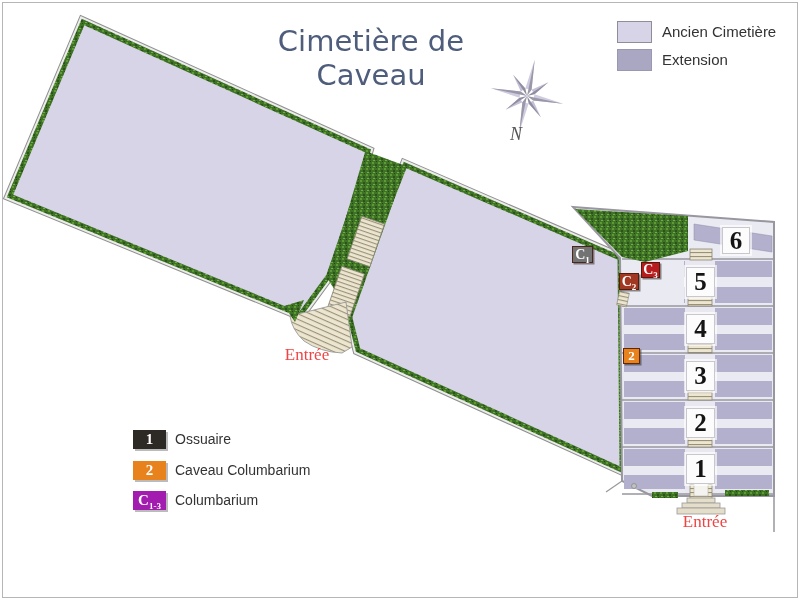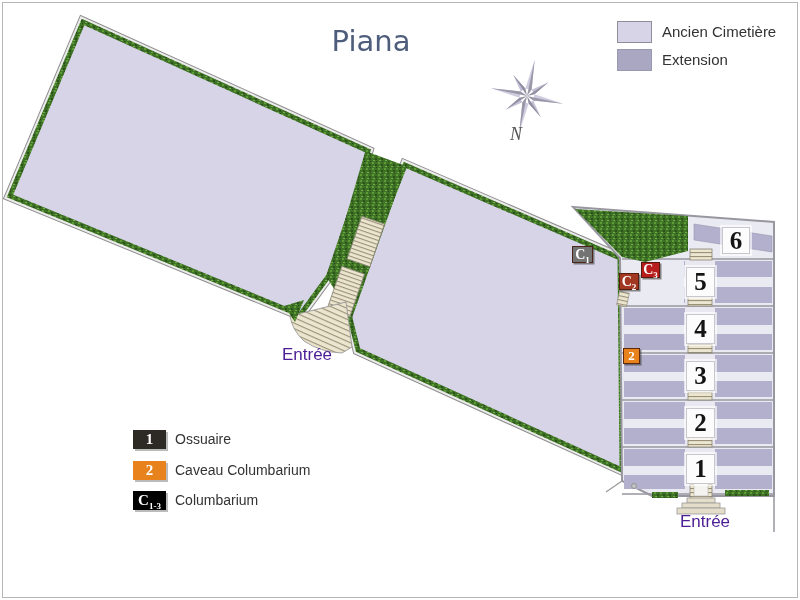--- a/index.html
+++ b/index.html
@@ -58,22 +58,22 @@
     border:1px solid rgba(70,25,10,.85);box-sizing:border-box;
     box-shadow:1.5px 1.5px 0 rgba(50,50,50,.55);line-height:15px;
   }
   .marker sub{font-size:9px;line-height:0;}
   .marker.c1{left:572px;top:246px;width:21px;height:17px;}
   .marker.c2{left:619px;top:273px;width:20px;height:17px;}
   .marker.c3{left:641px;top:262px;width:19px;height:16px;line-height:14px;}
   .marker.caveau{left:623px;top:348px;width:17px;height:16px;line-height:14px;font-size:13px;}
 
   .entree{
-    position:absolute;width:110px;text-align:center;font-size:17px;color:#4c1d95;
-    font-family:Liberation Sans, sans-serif;
+    position:absolute;width:110px;text-align:center;font-size:17px;color:#ef4444;
+    font-family:Liberation Serif, serif;
   }
   .entree.old{left:252px;top:345px;}
   .entree.ext{left:650px;top:512px;}
 </style>
 </head>
 <body>
 
 <div class="stage">
 
   <svg class="map" width="800" height="600" viewBox="0 0 800 600">
@@ -194,21 +194,22 @@
       <polygon points="18,18 7,3.2 3.2,7" fill="#c4c1d6"></polygon>
         <polygon points="18,18 3.2,7 0,0" fill="#8f8da0"></polygon>
       <polygon points="-18,18 -3.2,7 -7,3.2" fill="#c4c1d6"></polygon>
         <polygon points="-18,18 -7,3.2 0,0" fill="#8f8da0"></polygon>
       <polygon points="-18,-18 -7,-3.2 -3.2,-7" fill="#c4c1d6"></polygon>
         <polygon points="-18,-18 -3.2,-7 0,0" fill="#8f8da0"></polygon>
     </g>
   </svg>
 
   <div class="title">
-    <div>Piana</div>
+    <div>Cimetière de</div>
+    <div>Caveau</div>
   </div>
 
   <div class="north-label">N</div>
 
   <div class="legend-top">
     <div class="lt-row" style="top:0;">
       <div class="lt-swatch" style="background: rgb(215, 212, 232);"></div>
       <div class="lt-label">Ancien Cimetière</div>
     </div>
     <div class="lt-row" style="top:28px;">
@@ -235,19 +236,19 @@
   <div class="legend-bottom">
     <div class="lb-row" style="top:0;">
       <div class="lb-box" style="background: rgb(45, 42, 38);"><span>1</span></div>
       <div class="lb-label">Ossuaire</div>
     </div>
     <div class="lb-row" style="top:31px;">
       <div class="lb-box" style="background: rgb(232, 130, 28);"><span>2</span></div>
       <div class="lb-label">Caveau Columbarium</div>
     </div>
     <div class="lb-row" style="top:61px;">
-      <div class="lb-box" style="background: #000000;"><span>C</span><sub>1-3</sub></div>
+      <div class="lb-box" style="background: #a21caf;"><span>C</span><sub>1-3</sub></div>
       <div class="lb-label">Columbarium</div>
     </div>
   </div>
 
   <div class="frame"></div>
 </div>
 
 </body></html>

